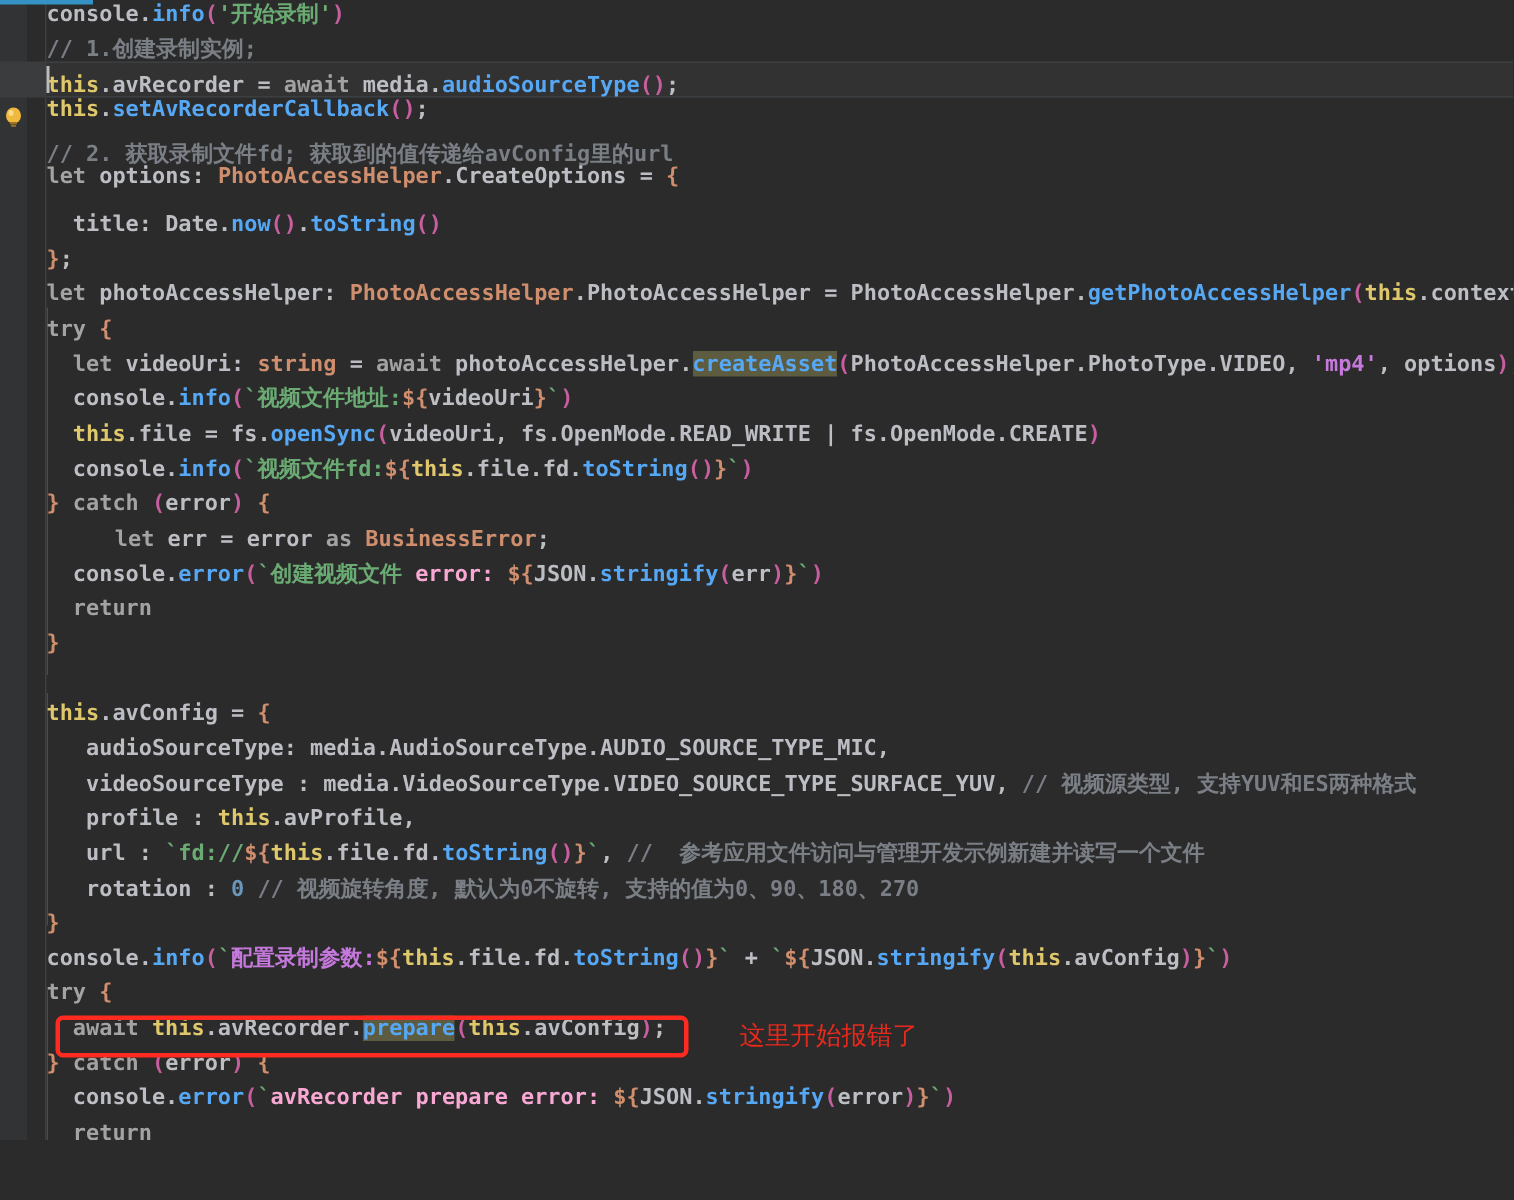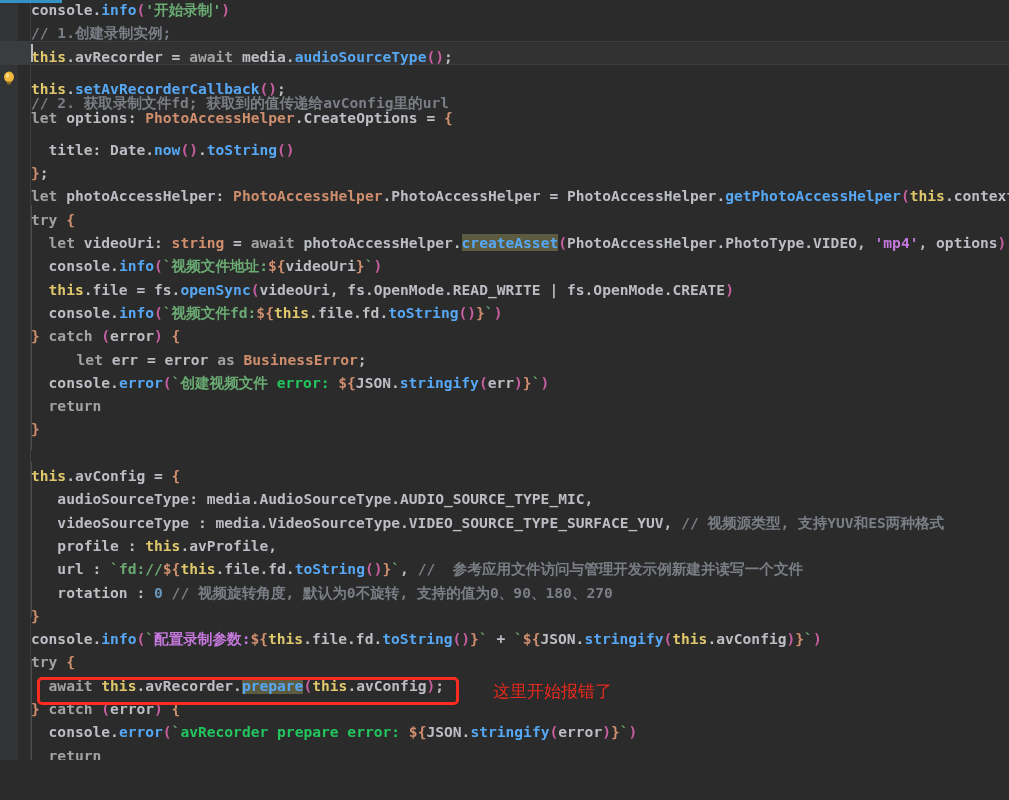--- a/index.html
+++ b/index.html
@@ -141,21 +141,21 @@
     z-index: 21;
     white-space: pre;
   }
   
   .kw      { color: #a3a3a3; }
   .fn      { color: #56a8f5; }
   .str     { color: #6aab73; }
   .num     { color: #6897bb; }
   .cmt     { color: #7a7e85; }
   .plain   { color: #bcbec4; }
-  .prop    { color: #22c55e; }
+  .prop    { color: #f9a8d4; }
   .type    { color: #cf8e6d; }
   .brace   { color: #cf8e6d; }
   .paren   { color: #c75ea0; }
   .tmpl    { color: #cf8e6d; }
   .local   { color: #dfc76c; }
   .magenta { color: #c679dd; }
   .hl      { background: #5d5c41; }
 </style>
 </head>
 <body>
@@ -179,21 +179,21 @@
   <div id="caret"></div>
 
   <div class="indent-guide" style="left:31px; top:205px; height:245px;"></div>
   <div class="indent-guide" style="left:31px; top:462px; height:155px;"></div>
   <div class="indent-guide" style="left:31px; top:660px; height:135px;"></div>
 
   <div id="code">
       <div class="line" style="top: -2px;"><span class="txt"><span class="plain">console</span><span class="plain">.</span><span class="fn">info</span><span class="paren">(</span><span class="str">'开始录制'</span><span class="paren">)</span></span></div>
       <div class="line" style="top: 21.3px;"><span class="txt"><span class="cmt">// 1.创建录制实例;</span></span></div>
       <div class="line" style="top: 44.6px;"><span class="txt"><span class="local">this</span><span class="plain">.avRecorder </span><span class="plain">= </span><span class="kw">await </span><span class="plain">media</span><span class="plain">.</span><span class="fn">audioSourceType</span><span class="paren">()</span><span class="plain">;</span></span></div>
-      <div class="line" style="top: 77px;"><span class="txt"><span class="local">this</span><span class="plain">.</span><span class="fn">setAvRecorderCallback</span><span class="paren">()</span><span class="plain">;</span></span></div>
+      <div class="line" style="top: 61px;"><span class="txt"><span class="local">this</span><span class="plain">.</span><span class="fn">setAvRecorderCallback</span><span class="paren">()</span><span class="plain">;</span></span></div>
       <div class="line" style="top: 91.2px;"><span class="txt"><span class="cmt">// 2. 获取录制文件fd; 获取到的值传递给avConfig里的url</span></span></div>
       <div class="line" style="top: 106px;"><span class="txt"><span class="kw">let </span><span class="plain">options</span><span class="plain">: </span><span class="type">PhotoAccessHelper</span><span class="plain">.</span><span class="plain">CreateOptions</span><span class="plain"> = </span><span class="brace">{</span></span></div>
       <div class="line" style="top: 137.8px;"><span class="txt"><span class="plain">  title</span><span class="plain">: </span><span class="plain">Date</span><span class="plain">.</span><span class="fn">now</span><span class="paren">()</span><span class="plain">.</span><span class="fn">toString</span><span class="paren">()</span></span></div>
       <div class="line" style="top: 161.1px;"><span class="txt"><span class="brace">}</span><span class="plain">;</span></span></div>
       <div class="line" style="top: 184.4px;"><span class="txt"><span class="kw">let </span><span class="plain">photoAccessHelper</span><span class="plain">: </span><span class="type">PhotoAccessHelper</span><span class="plain">.</span><span class="plain">PhotoAccessHelper</span><span class="plain"> = </span><span class="plain">PhotoAccessHelper</span><span class="plain">.</span><span class="fn">getPhotoAccessHelper</span><span class="paren">(</span><span class="local">this</span><span class="plain">.context</span></span></div>
       <div class="line" style="top: 207.7px;"><span class="txt"><span class="kw">try </span><span class="brace">{</span></span></div>
       <div class="line" style="top: 231px;"><span class="txt"><span class="kw">  let </span><span class="plain">videoUri</span><span class="plain">: </span><span class="type">string</span><span class="plain"> = </span><span class="kw">await </span><span class="plain">photoAccessHelper</span><span class="plain">.</span><span class="fn hl">createAsset</span><span class="paren">(</span><span class="plain">PhotoAccessHelper</span><span class="plain">.PhotoType.VIDEO, </span><span class="magenta">'mp4'</span><span class="plain">, options</span><span class="paren">)</span><span class="plain">;</span></span></div>
       <div class="line" style="top: 254.3px;"><span class="txt"><span class="plain">  console</span><span class="plain">.</span><span class="fn">info</span><span class="paren">(</span><span class="str">`视频文件地址:</span><span class="tmpl">${</span><span class="plain">videoUri</span><span class="tmpl">}</span><span class="str">`</span><span class="paren">)</span></span></div>
       <div class="line" style="top: 277.6px;"><span class="txt"><span class="local">  this</span><span class="plain">.file </span><span class="plain">= </span><span class="plain">fs</span><span class="plain">.</span><span class="fn">openSync</span><span class="paren">(</span><span class="plain">videoUri, fs.OpenMode.READ_WRITE | fs.OpenMode.CREATE</span><span class="paren">)</span></span></div>
       <div class="line" style="top: 300.9px;"><span class="txt"><span class="plain">  console</span><span class="plain">.</span><span class="fn">info</span><span class="paren">(</span><span class="str">`视频文件fd:</span><span class="tmpl">${</span><span class="local">this</span><span class="plain">.file.fd.</span><span class="fn">toString</span><span class="paren">()</span><span class="tmpl">}</span><span class="str">`</span><span class="paren">)</span></span></div>

